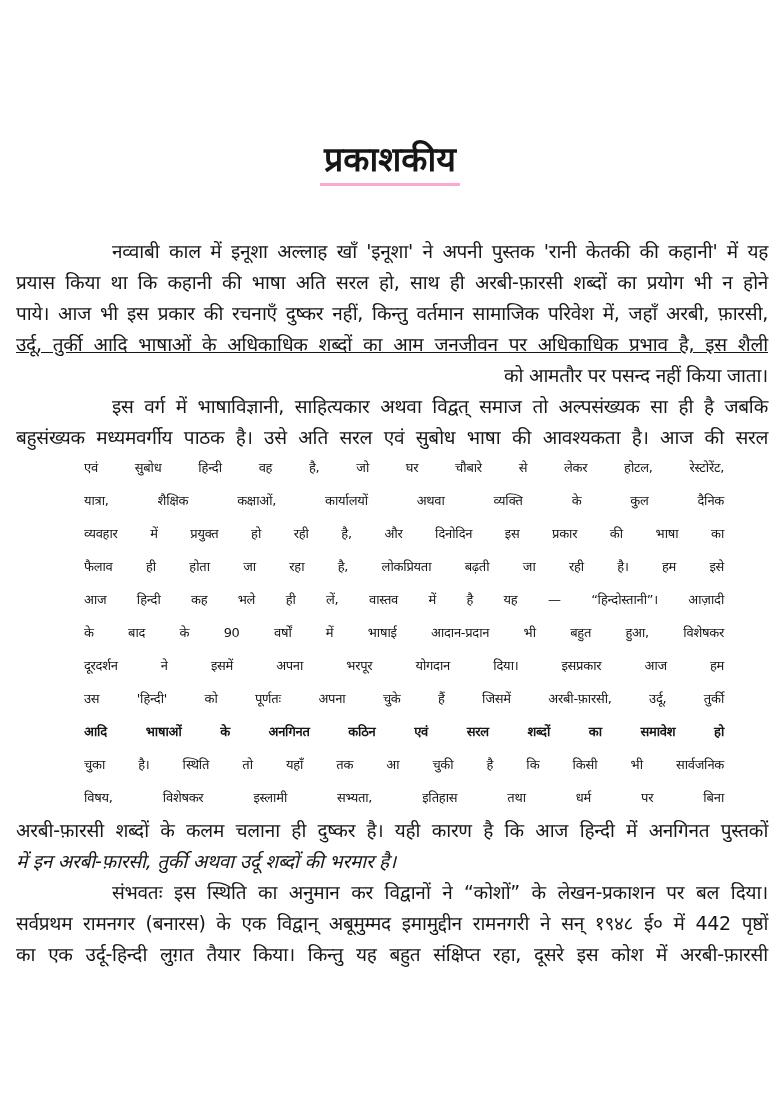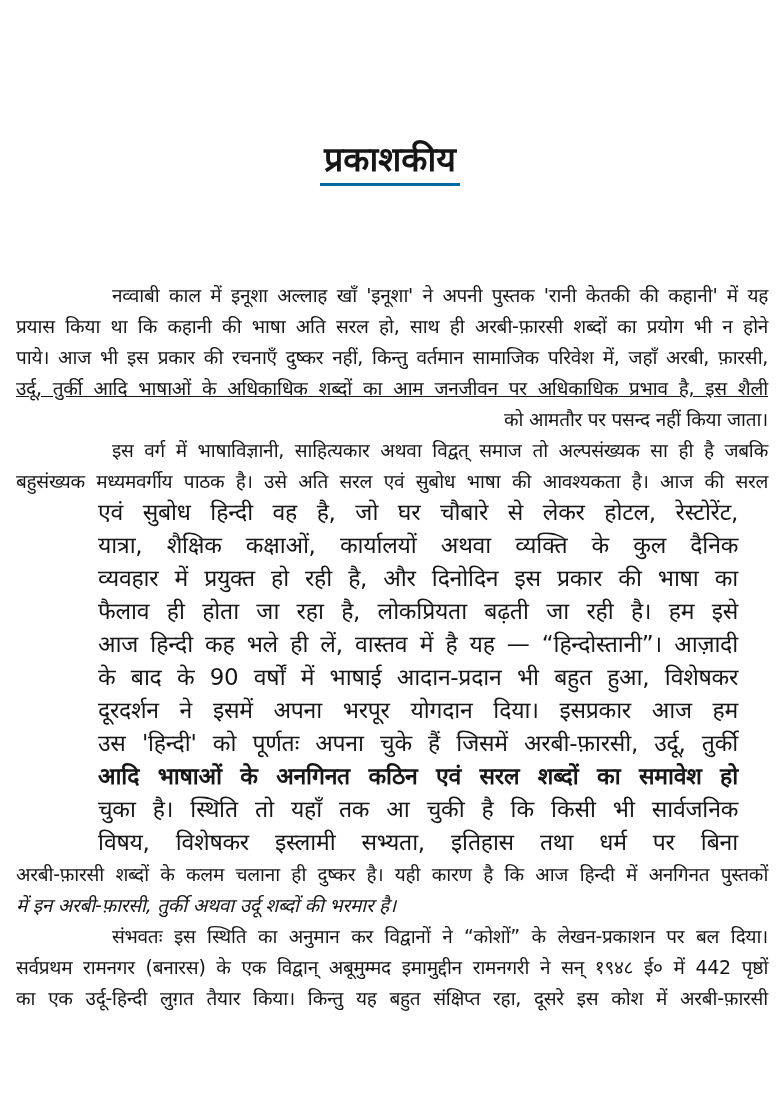--- a/index.html
+++ b/index.html
@@ -7,29 +7,28 @@
       width: 780px; height: 1108px; position: relative; overflow: hidden;
       font-family: "DejaVu Sans", "Liberation Sans", sans-serif;
       color: #161616;
     }
     .page { position: absolute; left: 0; top: 0; width: 780px; height: 1108px; }
     .title {
       position: absolute; left: 0; width: 780px; top: 137px;
       text-align: center; font-size: 34px; font-weight: bold; line-height: 44px;
     }
     .title span {
-      display: inline-block; border-bottom: 3px solid #0369a1; padding: 0 4px 2px 4px;
+      display: inline-block; border-bottom: 3px solid #f9a8d4; padding: 0 4px 2px 4px;
     }
     .line {
       position: absolute; white-space: nowrap; font-size: 19px; line-height: 30px;
       letter-spacing: -0.3px;
-      margin-top: 44px;
     }
     .wide { left: 16px; width: 752px; }
-    .narrow { left: 98px; width: 640px; font-size: 23px; }
+    .narrow { left: 84px; width: 640px; font-size: 13px; }
     .justify { text-align: justify; text-align-last: justify; }
     .indent { padding-left: 96px; box-sizing: border-box; }
   </style>
 </head>
 <body>
 
 <div class="page">
   <div class="title"><span>प्रकाशकीय</span></div>
   <div id="body-lines">
       <div class="line wide indent justify" style="top: 236px;">नव्वाबी काल में इनूशा  अल्लाह खाँ  'इनूशा' ने अपनी पुस्तक 'रानी केतकी की कहानी' में यह</div>

